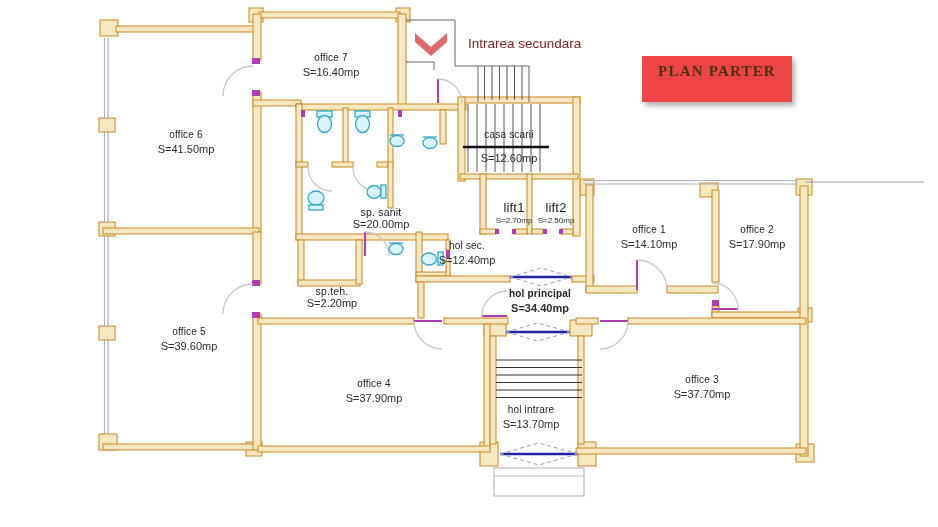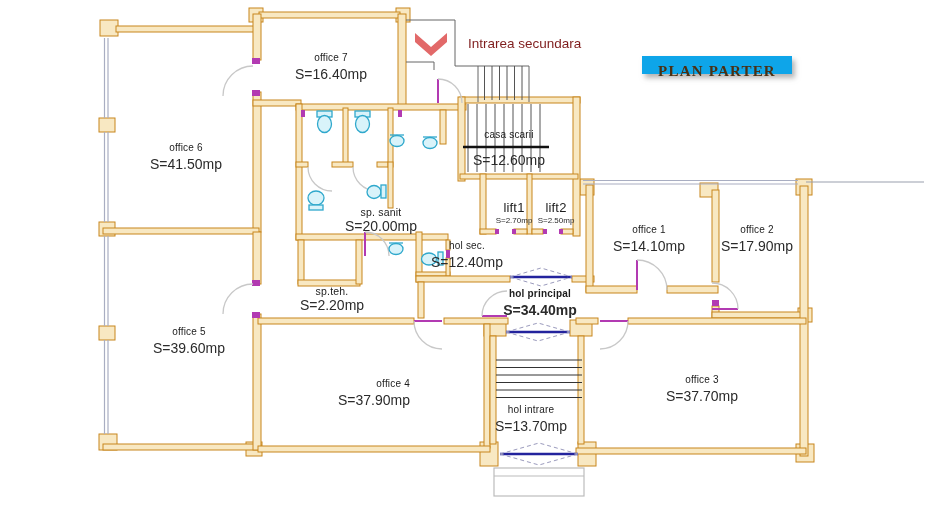--- a/index.html
+++ b/index.html
@@ -3,31 +3,31 @@
 <meta charset="utf-8">
 <style>
   html,body{margin:0;padding:0;background:#ffffff;}
   .canvas{position:relative;width:938px;height:527px;background:#fff;overflow:hidden;
           font-family:"Liberation Sans",sans-serif;}
   .plan-svg{position:absolute;left:0;top:0;}
   .w{fill:#f8e8c2;stroke:#c8861d;stroke-width:1;}
   .room-label{position:absolute;text-align:center;transform:translateX(-50%);
               color:#1c1c1c;white-space:nowrap;line-height:1.15;}
   .rname{font-size:10px;letter-spacing:.2px;}
-  .rarea{font-size:14px;color:#2b2b2b;margin-top:2px;}
+  .rarea{font-size:11px;color:#2b2b2b;margin-top:2px;}
   .small .rname{font-size:13px;}
   .small .rarea{font-size:8px;margin-top:0;}
   .mid .rname{font-size:10px;}
   .gap-area .rarea{margin-top:11px;}
   .tight .rname{font-size:10.5px;}
   .tight .rarea{margin-top:0;}
   .entrance-label{position:absolute;left:468px;top:36px;font-size:13.5px;color:#7f1d1d;}
   .entrance-arrow{position:absolute;left:412px;top:30px;width:38px;height:28px;}
-  .plan-title{position:absolute;left:642px;top:56px;width:150px;height:18px;
-              background:#0ea5e9;color:#4a3013;font-family:"Liberation Serif",serif;
+  .plan-title{position:absolute;left:642px;top:56px;width:150px;height:46px;
+              background:#ef4444;color:#4a3013;font-family:"Liberation Serif",serif;
               font-weight:bold;font-size:15px;letter-spacing:1.2px;text-align:center;
               line-height:30px;box-shadow:3px 4px 5px rgba(120,120,120,.55);}
 </style>
 </head>
 <body>
 
 <div class="canvas">
 
   <svg class="plan-svg" width="938" height="527" viewBox="0 0 938 527">
 
@@ -208,21 +208,21 @@
     <g stroke="#bcbcbc" stroke-width="1.2" fill="none">
       <rect x="494" y="468" width="90" height="28"></rect>
       <path d="M494,476 H584"></path>
     </g>
   </svg>
 
   <div class="room-label" style="left:331px;top:52px;">
     <div class="rname">office 7</div>
     <div class="rarea">S=16.40mp</div>
   </div>
-  <div class="room-label" style="left:186px;top:129px;margin-top:13px;">
+  <div class="room-label" style="left:186px;top:129px;">
     <div class="rname">office 6</div>
     <div class="rarea">S=41.50mp</div>
   </div>
   <div class="room-label mid gap-area" style="left:509px;top:129px;">
     <div class="rname">casa scarii</div>
     <div class="rarea">S=12.60mp</div>
   </div>
   <div class="room-label small" style="left:514px;top:201px;">
     <div class="rname">lift1</div>
     <div class="rarea">S=2.70mp</div>
@@ -252,21 +252,21 @@
     <div class="rarea">S=2.20mp</div>
   </div>
   <div class="room-label" style="left:540px;top:288px;font-weight:bold;">
     <div class="rname">hol principal</div>
     <div class="rarea">S=34.40mp</div>
   </div>
   <div class="room-label" style="left:189px;top:326px;text-align:center;">
     <div class="rname">office 5</div>
     <div class="rarea">S=39.60mp</div>
   </div>
-  <div class="room-label" style="left:374px;top:378px;text-align:right;">
+  <div class="room-label" style="left:374px;top:378px;">
     <div class="rname">office 4</div>
     <div class="rarea">S=37.90mp</div>
   </div>
   <div class="room-label" style="left:702px;top:374px;">
     <div class="rname">office 3</div>
     <div class="rarea">S=37.70mp</div>
   </div>
   <div class="room-label" style="left:531px;top:404px;">
     <div class="rname">hol intrare</div>
     <div class="rarea">S=13.70mp</div>

